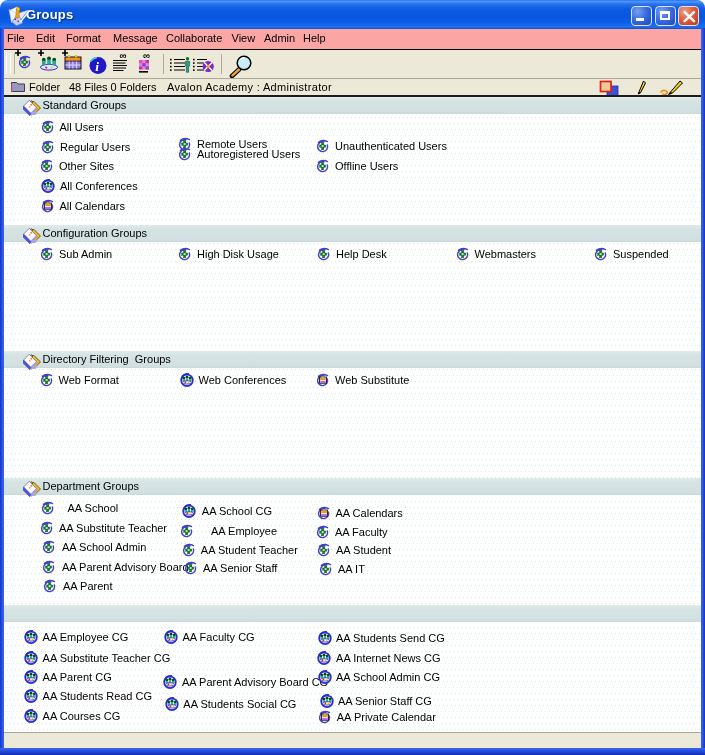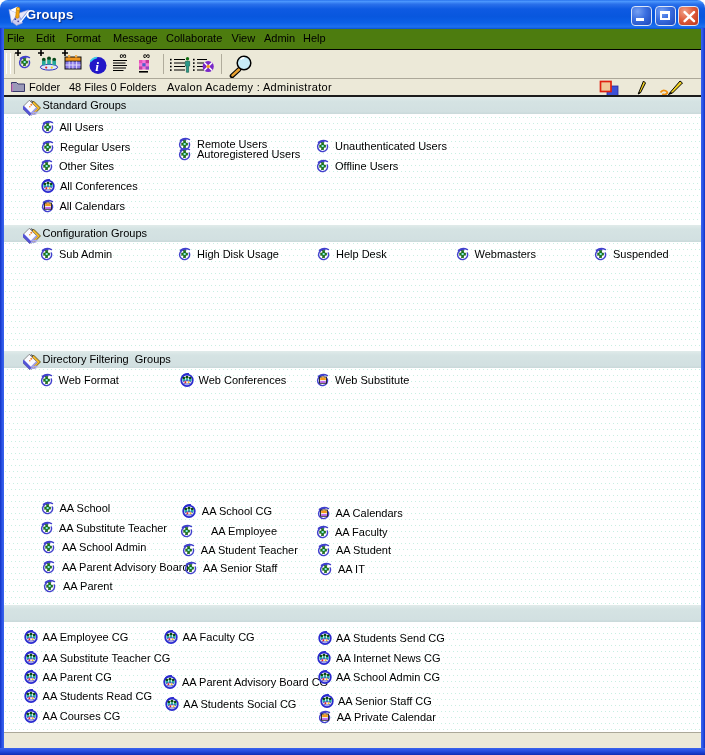--- a/index.html
+++ b/index.html
@@ -12,21 +12,21 @@
 #bb{position:absolute;left:0;right:0;bottom:0;height:7px;background:linear-gradient(180deg,#3a64ee,#2148dc 50%,#0f2cb4)}
 #title{position:absolute;left:26px;top:7px;color:#fff;font-size:13px;font-weight:bold;letter-spacing:.2px;text-shadow:1px 1px 1px rgba(10,30,90,.75)}
 .tbtn{position:absolute;top:6px;width:21px;height:20px;border:1px solid #dce6f8;border-radius:4px;box-sizing:border-box}
 #bmin{left:631px;background:radial-gradient(circle at 30% 25%,#77a1f2 0%,#3a6ee0 45%,#1c46ba 100%)}
 #bmax{left:654.5px;background:radial-gradient(circle at 30% 25%,#77a1f2 0%,#3a6ee0 45%,#1c46ba 100%)}
 #bclose{left:677.5px;background:radial-gradient(circle at 30% 25%,#f0a088 0%,#e05f3e 45%,#bc3318 100%)}
 #bmin i{position:absolute;left:4px;bottom:4px;width:8px;height:3px;background:#fff}
 #bmax i{position:absolute;left:4px;top:4px;width:10px;height:9px;border:2px solid #fff;border-top-width:3px;box-sizing:border-box}
 #bclose svg{position:absolute;left:2px;top:2px}
 
-#menubar{position:absolute;left:4px;right:4px;top:29px;height:20px;background:#4d7c0f;border-bottom:5px solid #000000}
+#menubar{position:absolute;left:4px;right:4px;top:29px;height:20px;background:#fca5a5;border-bottom:5px solid #000000}
 #menubar span{position:absolute;top:3px;font-size:11px;color:#000}
 #toolbar{position:absolute;left:4px;right:4px;top:50px;height:28px;background:#ece9d8;border-bottom:1px solid #aca899}
 #statusbar{position:absolute;left:4px;right:4px;top:79px;height:16px;background:#ece9d8;border-bottom:2px solid #1c1c1c;font-size:11px}
 #statusbar .st{position:absolute;top:2px}
 #botbar{position:absolute;left:4px;right:4px;top:732px;height:16px;background:#ece9d8;border-top:1px solid #aca899}
 
 #content{position:absolute;left:4px;right:4px;top:97px;height:635px;background-color:#fff;
 background-image:radial-gradient(circle 0.6px at 1.5px 2.5px, #c8efe2 98%, rgba(255,255,255,0) 100%),radial-gradient(circle 0.6px at 3.5px 8.5px, #c8efe2 98%, rgba(255,255,255,0) 100%);
 background-size:4px 12px,4px 12px}
 .hdr{position:absolute;left:4px;width:697px;height:17px;background:linear-gradient(180deg,#e0ebea 0%,#d5e3e3 25%,#d2e0e1 85%,#c9d9da 100%);border-bottom:1px solid #fff;font-size:11px;color:#000}
@@ -238,20 +238,26 @@
         <use href="#hdr"></use>
       </svg>
       <span>Configuration Groups</span>
     </div>
     <div class="hdr" style="top:350.5px">
       <svg class="hico" viewBox="0 0 18 18">
         <use href="#hdr"></use>
       </svg>
       <span>Directory Filtering&nbsp; Groups</span>
     </div>
+    <div class="hdr" style="top:477.5px">
+      <svg class="hico" viewBox="0 0 18 18">
+        <use href="#hdr"></use>
+      </svg>
+      <span>Department Groups</span>
+    </div>
     <div class="hdr" style="top:604.5px"></div>
 <div class="it" style="left:39.5px;top:118.5px"><svg viewBox="0 0 16 16">
         <use href="#g"></use>
       </svg><span>All Users</span></div>
     <div class="it" style="left:40px;top:138.5px"><svg viewBox="0 0 16 16">
         <use href="#g"></use>
       </svg><span>Regular Users</span></div>
     <div class="it" style="left:177px;top:135.5px"><svg viewBox="0 0 16 16">
         <use href="#g"></use>
       </svg><span>Remote Users</span></div>
@@ -292,21 +298,21 @@
         <use href="#g"></use>
       </svg><span>Web Format</span></div>
     <div class="it" style="left:178.5px;top:372px"><svg viewBox="0 0 16 16">
         <use href="#c"></use>
       </svg><span>Web Conferences</span></div>
     <div class="it" style="left:315px;top:372px"><svg viewBox="0 0 16 16">
         <use href="#k"></use>
       </svg><span>Web Substitute</span></div>
     <div class="it" style="left:39.5px;top:499.5px"><svg viewBox="0 0 16 16">
         <use href="#g"></use>
-      </svg><span style="margin-left:20px">AA School</span></div>
+      </svg><span style="margin-left:28px">AA School</span></div>
     <div class="it" style="left:39px;top:520px"><svg viewBox="0 0 16 16">
         <use href="#g"></use>
       </svg><span style="margin-left:20px">AA Substitute Teacher</span></div>
     <div class="it" style="left:40.5px;top:539px"><svg viewBox="0 0 16 16">
         <use href="#g"></use>
       </svg><span style="margin-left:21.5px">AA School Admin</span></div>
     <div class="it" style="left:40.5px;top:558.5px"><svg viewBox="0 0 16 16">
         <use href="#g"></use>
       </svg><span style="margin-left:21.5px">AA Parent Advisory Board</span></div>
     <div class="it" style="left:42px;top:578px"><svg viewBox="0 0 16 16">

